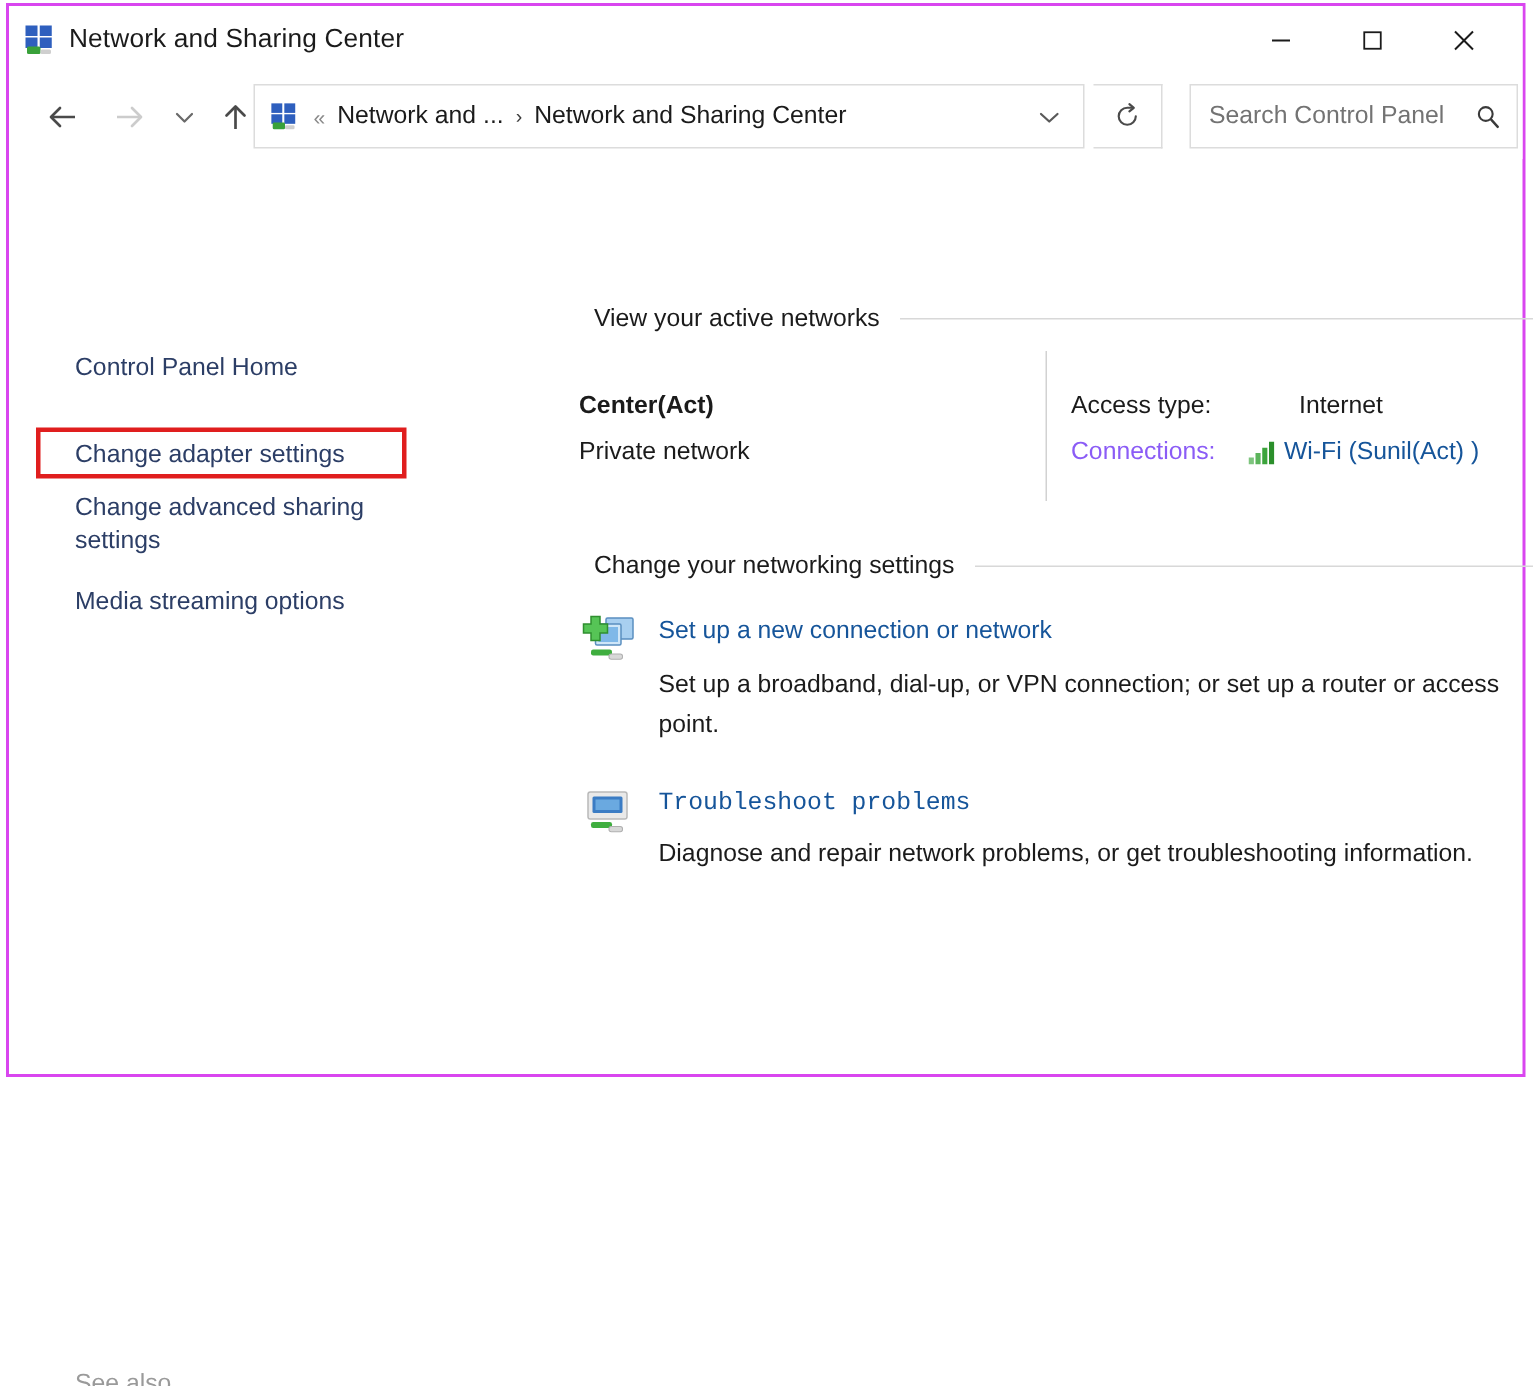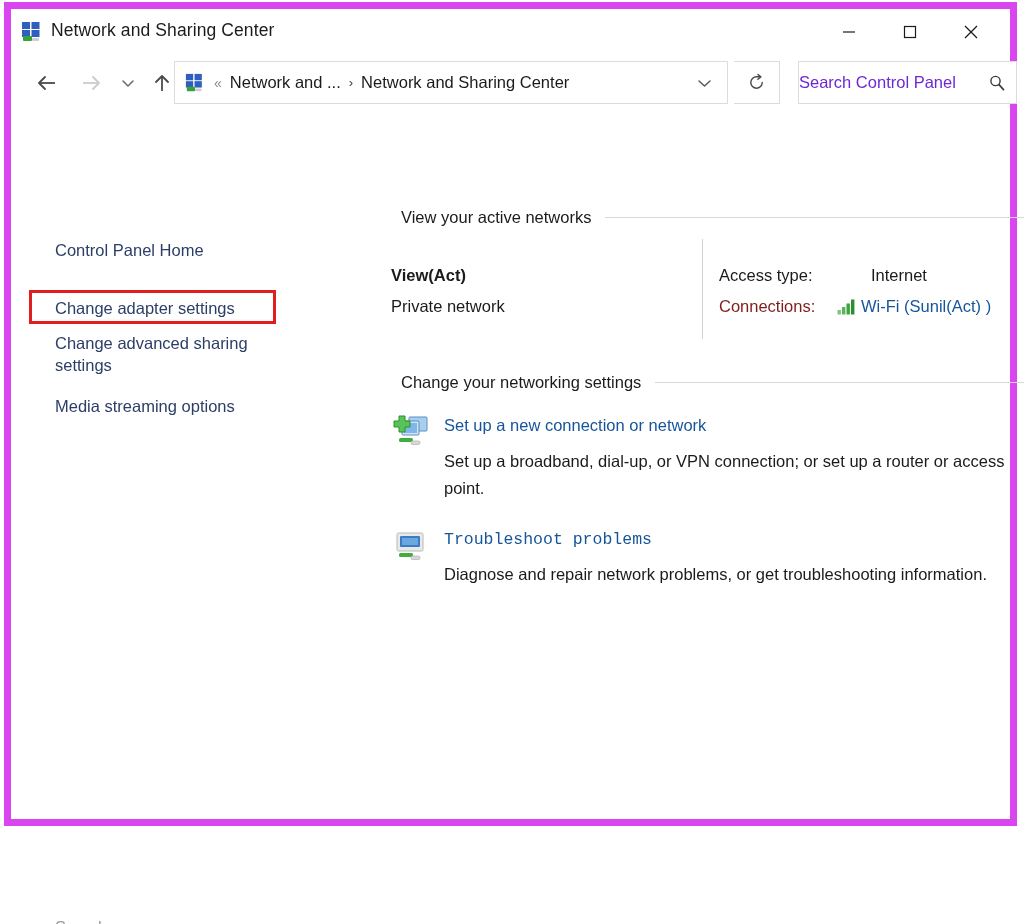--- a/index.html
+++ b/index.html
@@ -13,23 +13,23 @@
     font-family: "Liberation Sans", sans-serif;
     -webkit-font-smoothing: antialiased;
     overflow: hidden;
   }
 
   #window {
     position: absolute;
     left: 4px;
     top: 2px;
     width: 1013px;
-    height: 824px;
+    height: 716px;
     background: #ffffff;
-    border: 7px solid #d946ef;
+    border: 2px solid #d946ef;
     box-sizing: border-box;
   }
 
   
   #titlebar {
     position: absolute;
     left: 0; top: 0;
     width: 100%;
     height: 46px;
     background: #ffffff;
@@ -157,23 +157,23 @@
     width: 219px;
     height: 43px;
     border: 1px solid #dcdcdc;
     box-sizing: border-box;
     background: #fff;
     display: flex;
     align-items: center;
     cursor: text;
   }
   #search-placeholder {
-    margin-left: 0;
-    font-size: 16.5px;
-    color: #6d28d9;
+    margin-left: 12px;
+    font-size: 16.5px;
+    color: #737373;
     white-space: nowrap;
     flex: 1 1 auto;
   }
   #search-icon {
     margin-right: 10px;
     flex: 0 0 auto;
     display: flex;
     align-items: center;
   }
 
@@ -296,21 +296,21 @@
     left: 520px;
     top: 155px;
     font-size: 16.5px;
     color: #1b1b1b;
   }
   #conn-label {
     position: absolute;
     left: 368px;
     top: 186px;
     font-size: 16.5px;
-    color: #7f1d1d;
+    color: #8b5cf6;
     text-align: right;
   }
   #conn-signal {
     position: absolute;
     left: 486px;
     top: 187px;
     width: 20px;
     height: 17px;
   }
   #conn-link {
@@ -466,21 +466,21 @@
   </div>
 
   <div id="main">
 
 
     <div class="section-head" id="head-active">
       <span>View your active networks</span>
       <span class="rule"></span>
     </div>
 
-    <div id="net-name">View(Act)</div>
+    <div id="net-name">Center(Act)</div>
     <div id="net-type">Private network</div>
 
     <div id="net-divider"></div>
 
     <div id="access-label">Access type:</div>
     <div id="access-value">Internet</div>
 
     <div id="conn-label">Connections:</div>
     <span id="conn-signal">
       <svg width="20" height="17" viewBox="0 0 20 17">

